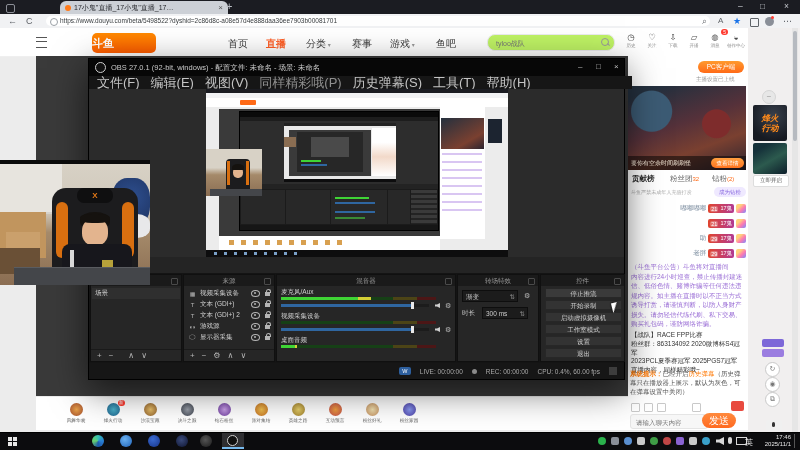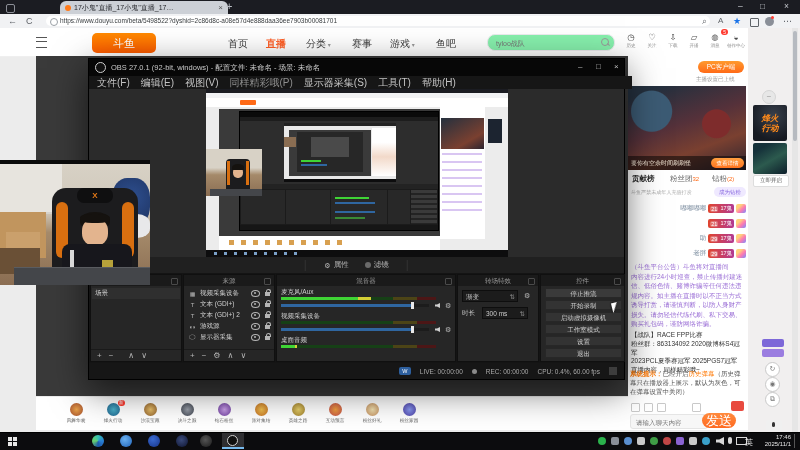--- a/index.html
+++ b/index.html
@@ -19,25 +19,25 @@
   #toolbar{left:0;top:14px;width:800px;height:14px;background:#f1f2f4;border-bottom:1px solid #dcdee1;}
   .tbico{top:16px;color:#5f6368;font-size:9px;line-height:10px;}
   #urlbar{left:46px;top:16px;width:646px;height:10px;background:#fff;border-radius:5px;
           font-size:6.5px;line-height:10px;color:#3c4043;padding:0 4px 0 14px;white-space:nowrap;overflow:hidden;}
   #urlico{left:50px;top:18px;width:6px;height:6px;border:1px solid #9aa0a6;border-radius:50%;}
   
   #dnavbar{left:0;top:28px;width:800px;height:28px;background:#fff;border-bottom:1px solid #efefef;}
   #hamburger{left:36px;top:37px;width:11px;height:9px;border-top:1.5px solid #555;border-bottom:1.5px solid #555;}
   #hamburger::after{content:"";position:absolute;left:0;top:2.5px;width:11px;height:1.5px;background:#555;}
   #dlogo{left:92px;top:33px;width:64px;height:20px;background:linear-gradient(180deg,#ff8a00,#ff5d00);
-         border-radius:5px;color:#fff;font-weight:normal;font-size:11px;text-align:center;line-height:20px;}
+         border-radius:5px;color:#fff;font-weight:bold;font-size:11px;line-height:20px;}
   .dnav{top:37px;font-size:10px;color:#3c3c3c;}
   .dnav .car{font-size:6px;color:#999;}
   .dnav.active{color:#ff5d23;font-weight:bold;}
-  #dsearch{left:487px;top:34px;width:126px;height:15px;background:#86efac;border:1px solid #ebebee;border-radius:8px;}
+  #dsearch{left:487px;top:34px;width:126px;height:15px;background:#bef264;border:1px solid #ebebee;border-radius:8px;}
   #dsearch input{position:absolute;left:6px;top:1px;width:100px;height:12px;border:0;background:transparent;
                  font-size:7px;color:#777;outline:none;font-family:inherit;}
   #dsearch .mag{position:absolute;right:5px;top:3px;width:6px;height:6px;border:1px solid #9a9a9a;border-radius:50%;}
   #dsearch .mag::after{content:"";position:absolute;left:5px;top:5px;width:3px;height:1px;background:#9a9a9a;transform:rotate(45deg);}
   .hicon{top:32px;width:22px;text-align:center;}
   .hicon .g{height:10px;line-height:10px;font-size:8.5px;color:#4a4a4a;position:relative;}
   .hicon .t{font-size:5px;color:#888;transform:scale(.9);}
   .redbadge{position:absolute;background:#ff3b30;color:#fff;border-radius:5px;font-size:5px;line-height:6px;padding:0 2px;}
   #havatar{left:761px;top:31px;width:22px;height:22px;border-radius:50%;
            background:radial-gradient(circle at 40% 35%,#6c6c74,#17171c);}
@@ -80,21 +80,21 @@
   #announce{position:absolute;left:3px;top:206px;width:113px;font-size:6.5px;line-height:9.5px;color:#9b6fd6;}
   #infolines{position:absolute;left:3px;top:275px;width:113px;font-size:6.5px;line-height:8.8px;color:#333;}
   #systip{position:absolute;left:2px;top:313px;width:114px;font-size:6.5px;line-height:9px;color:#555;}
   #systip .lab{color:#ff7700;font-weight:bold;}
   #systip .lnk{color:#ff7700;}
   .chatbox-ico{position:absolute;top:347px;width:7px;height:7px;border:1px solid #c9c9c9;border-radius:1px;}
   #shark{position:absolute;right:4px;top:345px;width:13px;height:10px;border-radius:2px;background:#e84a3f;}
   #chatinput{position:absolute;left:2px;top:358px;width:76px;height:13px;background:#f7f7f7;border:1px solid #e5e5e5;border-radius:3px;}
   #chatinput input{position:absolute;left:3px;top:1px;width:70px;height:10px;border:0;background:transparent;font-size:6.5px;color:#bbb;outline:none;font-family:inherit;}
   #sendbtn{position:absolute;left:74px;top:357px;width:34px;height:15px;border-radius:8px;
-           background:linear-gradient(180deg,#ff8a3d,#ff6a21);color:#fff;font-size:13px;line-height:15px;text-align:center;font-family:Liberation Serif, serif;}
+           background:linear-gradient(180deg,#ff8a3d,#ff6a21);color:#fff;font-size:10px;line-height:15px;text-align:center;font-family:Liberation Serif, serif;}
   
   #rightrail{left:748px;top:28px;width:52px;height:404px;background:#f1efef;}
   #collapse{position:absolute;left:14px;top:62px;width:12px;height:12px;border-radius:50%;background:#e7e7e7;
             border:1px solid #d5d5d5;color:#999;font-size:8px;line-height:11px;text-align:center;}
   #rail-banner1{position:absolute;left:5px;top:77px;width:34px;height:36px;border-radius:2px;
                 background:radial-gradient(circle at 60% 30%,#38404c,#161a22 75%);
                 color:#ff8a1a;font-weight:bold;font-style:italic;font-size:8.5px;line-height:10px;
                 display:flex;flex-direction:column;align-items:center;justify-content:center;}
   #rail-banner2{position:absolute;left:5px;top:115px;width:34px;height:31px;border-radius:2px;
                 background:linear-gradient(150deg,#15313a 20%,#2c5a4e 55%,#0d1e2a);}
@@ -113,21 +113,21 @@
   .act .lb{font-size:5.5px;color:#666;transform:scale(.85);white-space:nowrap;}
   .act .nb{position:absolute;right:2px;top:-3px;background:#ff3b30;color:#fff;font-size:4.5px;border-radius:3px;padding:0 1.5px;line-height:6px;}
   
   #obs{left:88px;top:58px;width:537px;height:322px;background:#242424;border:1px solid #000;
        box-shadow:0 10px 34px rgba(0,0,0,.6);box-sizing:border-box;}
   #obs-title{position:absolute;left:0;top:0;width:535px;height:17px;background:#070707;display:flex;align-items:center;}
   #obs-logo{width:9px;height:9px;border-radius:50%;background:#111;border:1px solid #cfcfcf;margin:0 5px 0 6px;}
   #obs-title .tt{font-size:7.5px;color:#c9c9c9;white-space:nowrap;}
   .obsctl{position:absolute;top:3px;color:#bfbfbf;font-size:8px;}
   #obs-menu{position:absolute;left:0;top:17px;width:535px;height:13px;background:#161616;display:flex;align-items:center;gap:11px;padding-left:8px;}
-  #obs-menu span{font-size:10px;color:#c4c4c4;white-space:nowrap;}
+  #obs-menu span{font-size:13px;color:#c4c4c4;white-space:nowrap;}
   #obs-menu span.dim{color:#8f8f8f;}
   #obs-preview{position:absolute;left:0;top:30px;width:535px;height:168px;background:#2b2b2b;overflow:hidden;}
   #srcbar{position:absolute;left:0;top:198px;width:535px;height:16px;background:#202020;display:flex;align-items:center;justify-content:center;gap:16px;}
   #srcbar .b{font-size:7.5px;color:#b5b5b5;display:flex;align-items:center;gap:3px;}
   #srcbar .sep{color:#3d3d3d;font-size:9px;}
   #docks{position:absolute;left:0;top:214px;width:535px;height:90px;background:#141414;}
   .dock{position:absolute;top:1px;height:88px;background:#262626;border:1px solid #101010;box-sizing:border-box;}
   .dock .hd{height:11px;background:#1a1a1a;color:#979797;font-size:6.5px;line-height:11px;text-align:center;position:relative;}
   .dock .hd .pin{position:absolute;right:3px;top:3px;width:5px;height:5px;border:1px solid #4a4a4a;border-radius:1px;}
   .dock .tools{position:absolute;left:0;bottom:0;width:100%;height:12px;border-top:1px solid #1a1a1a;
@@ -394,21 +394,21 @@
       <span class="tt">OBS 27.0.1 (92-bit, windows) - 配置文件: 未命名 - 场景: 未命名</span>
     </div>
     <div class="obsctl" style="left:489px;">–</div>
     <div class="obsctl" style="left:507px;">□</div>
     <div class="obsctl" style="left:525px;">×</div>
     <div id="obs-menu">
       <span>文件(F)</span>
       <span>编辑(E)</span>
       <span>视图(V)</span>
       <span class="dim">同样精彩哦(P)</span>
-      <span>显示器采集(S)</span>
+      <span>历史弹幕(S)</span>
       <span>工具(T)</span>
       <span>帮助(H)</span>
     </div>
 
     <div id="obs-preview">
       <div class="m" style="left:117px;top:0;width:302px;height:168px;background:#ececec;overflow:hidden;">
         <div class="m" style="left:0;top:0;width:302px;height:4px;background:#1b1c22;"></div>
         <div class="m" style="left:0;top:4px;width:302px;height:5px;background:#f1f2f4;"></div>
         <div class="m" style="left:0;top:9px;width:302px;height:9px;background:#fff;"></div>
         <div class="m" style="left:34px;top:11px;width:16px;height:5px;background:#ff6a17;border-radius:1px;"></div>
@@ -460,32 +460,20 @@
         </div>
         <div class="m" style="left:13px;top:147px;width:221px;height:14px;background:#fff;">
           <div class="m" style="left:10px;top:4px;width:120px;height:5px;background:repeating-linear-gradient(90deg,#d8a050 0 5px,#fff 5px 12px);"></div>
         </div>
         <div class="m" style="left:0;top:161px;width:302px;height:7px;background:#0d0d0e;">
           <div class="m" style="left:8px;top:2px;width:90px;height:3px;background:repeating-linear-gradient(90deg,#7aa0c8 0 3px,#0d0d0e 3px 10px);"></div>
         </div>
       </div>
     </div>
 
-    <div id="srcbar">
-      <span class="sep">│</span>
-      <span class="b">
-          <span class="gear" style="position:static;">⚙</span>
-          <span>属性</span>
-        </span>
-      <span class="b">
-          <span style="width:6px;height:6px;border-radius:50%;background:#6a6a6a;display:inline-block;"></span>
-          <span>滤镜</span>
-        </span>
-      <span class="sep">│</span>
-    </div>
 
     <div id="docks">
 
       <div class="dock" style="left:1px;width:92px;">
         <div class="hd"><span>场景</span><span class="pin"></span></div>
         <div class="srow" style="top:13px;background:#2f2f2f;">
             <span class="sn">场景</span>
           </div>
         <div class="tools">
           <span>+</span>

